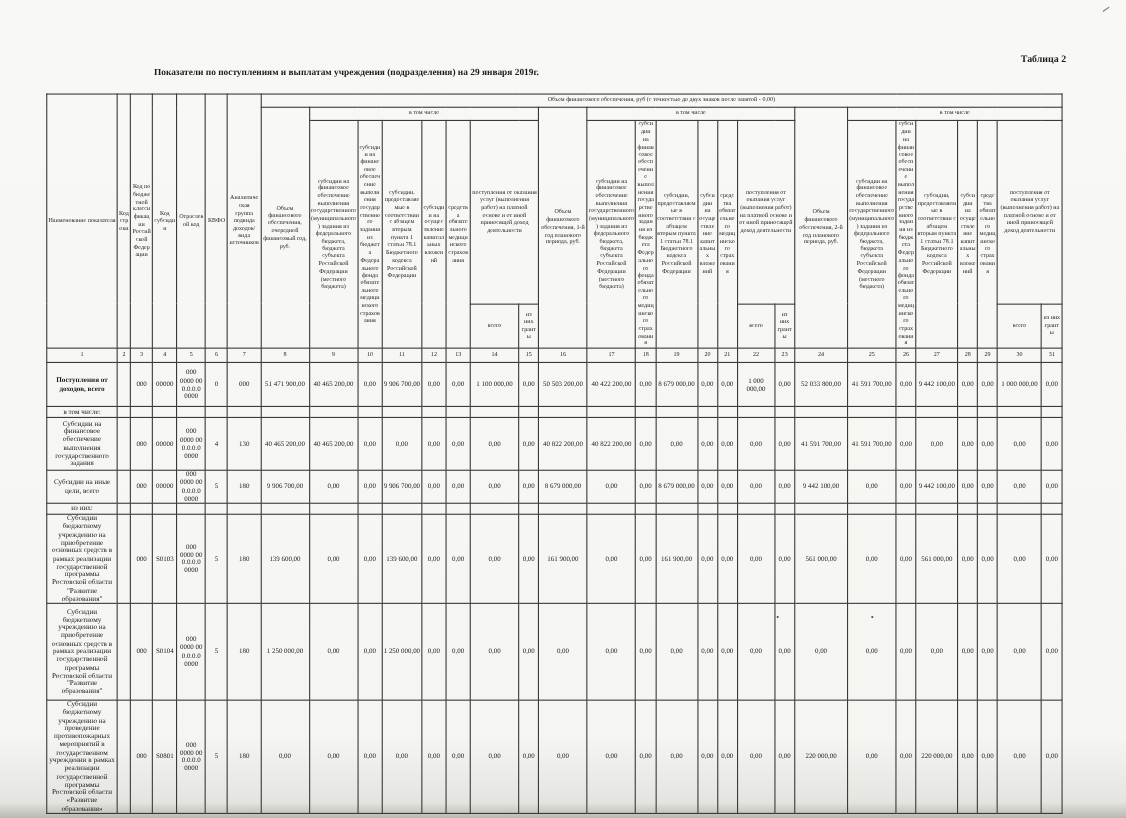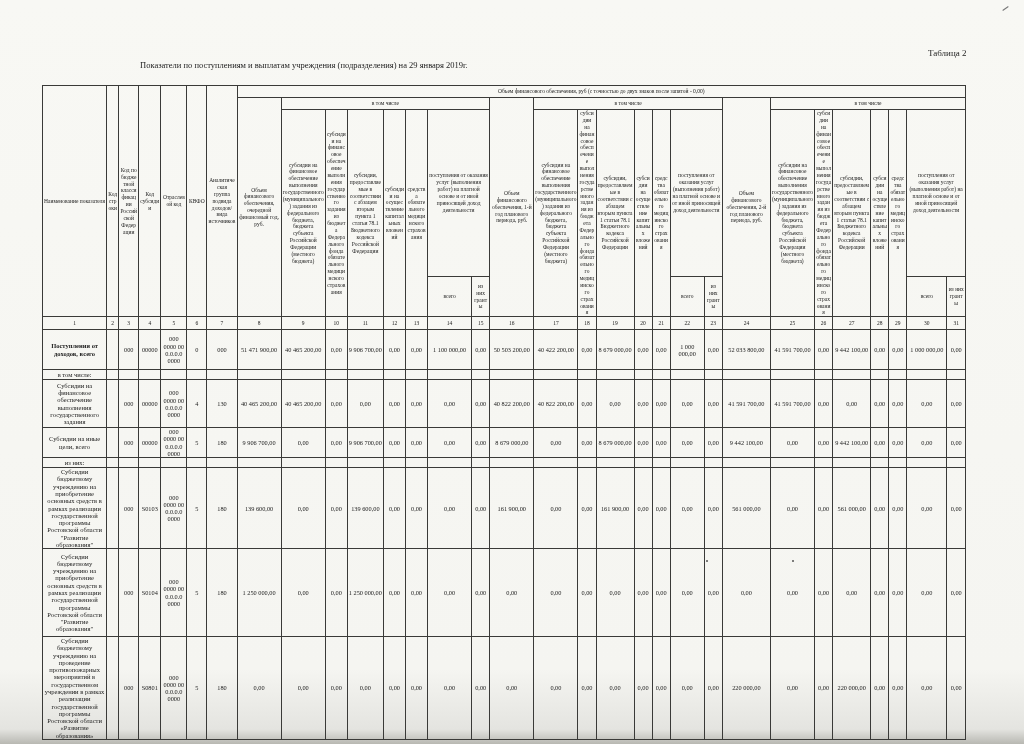--- a/index.html
+++ b/index.html
@@ -5,22 +5,22 @@
   html,body{margin:0;padding:0;}
   body{
     width:1024px;height:744px;
     background:#f6f6f2;
     font-family:"Liberation Serif", serif;
     color:#1c1c1c;
     position:relative;
     overflow:hidden;
   }
   .sheet{position:absolute;inset:0;background:linear-gradient(180deg,#f8f8f4 0%,#f5f5f1 90%,#e4e4e0 98%,#b8b8b2 100%);}
-  .table-label{position:absolute;top:48px;left:928px;font-size:9px;font-weight:normal;}
-  .doc-title{position:absolute;top:60px;left:140px;font-size:8.5px;font-weight:normal;}
+  .table-label{position:absolute;top:48px;left:928px;font-size:9px;font-weight:bold;}
+  .doc-title{position:absolute;top:60px;left:140px;font-size:8.5px;font-weight:bold;}
   .corner-tick{position:absolute;top:8px;left:1002px;width:7px;height:1px;background:#777;transform:rotate(-35deg);}
   .speck{position:absolute;width:2px;height:2px;background:#555;border-radius:50%;}
 
   table.fin{
     position:absolute;top:85px;left:42px;
     width:924px;
     border-collapse:collapse;table-layout:fixed;
     background:transparent;
   }
   table.fin th, table.fin td{

